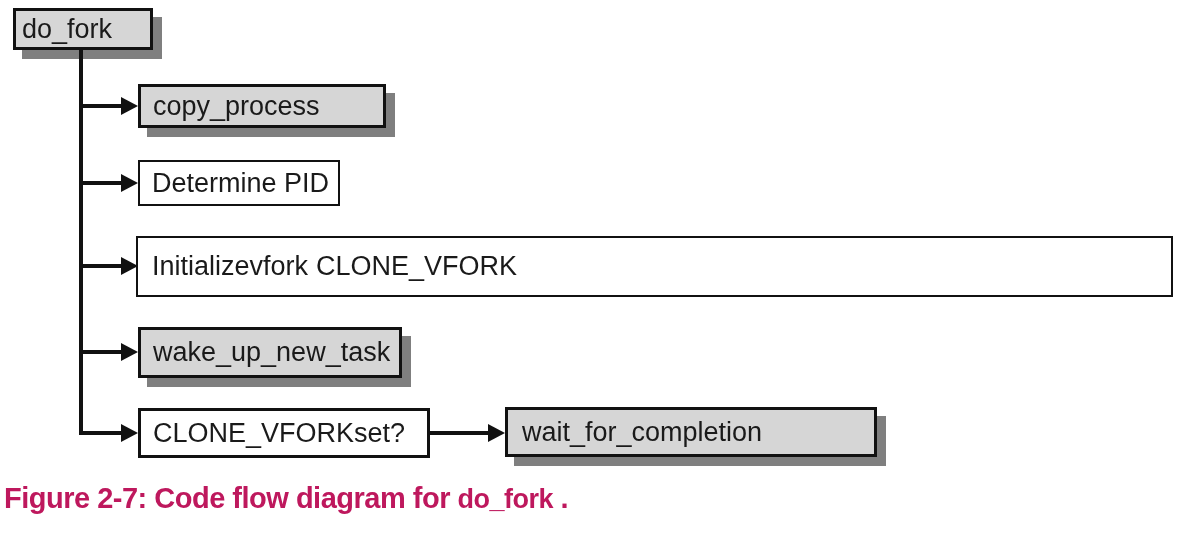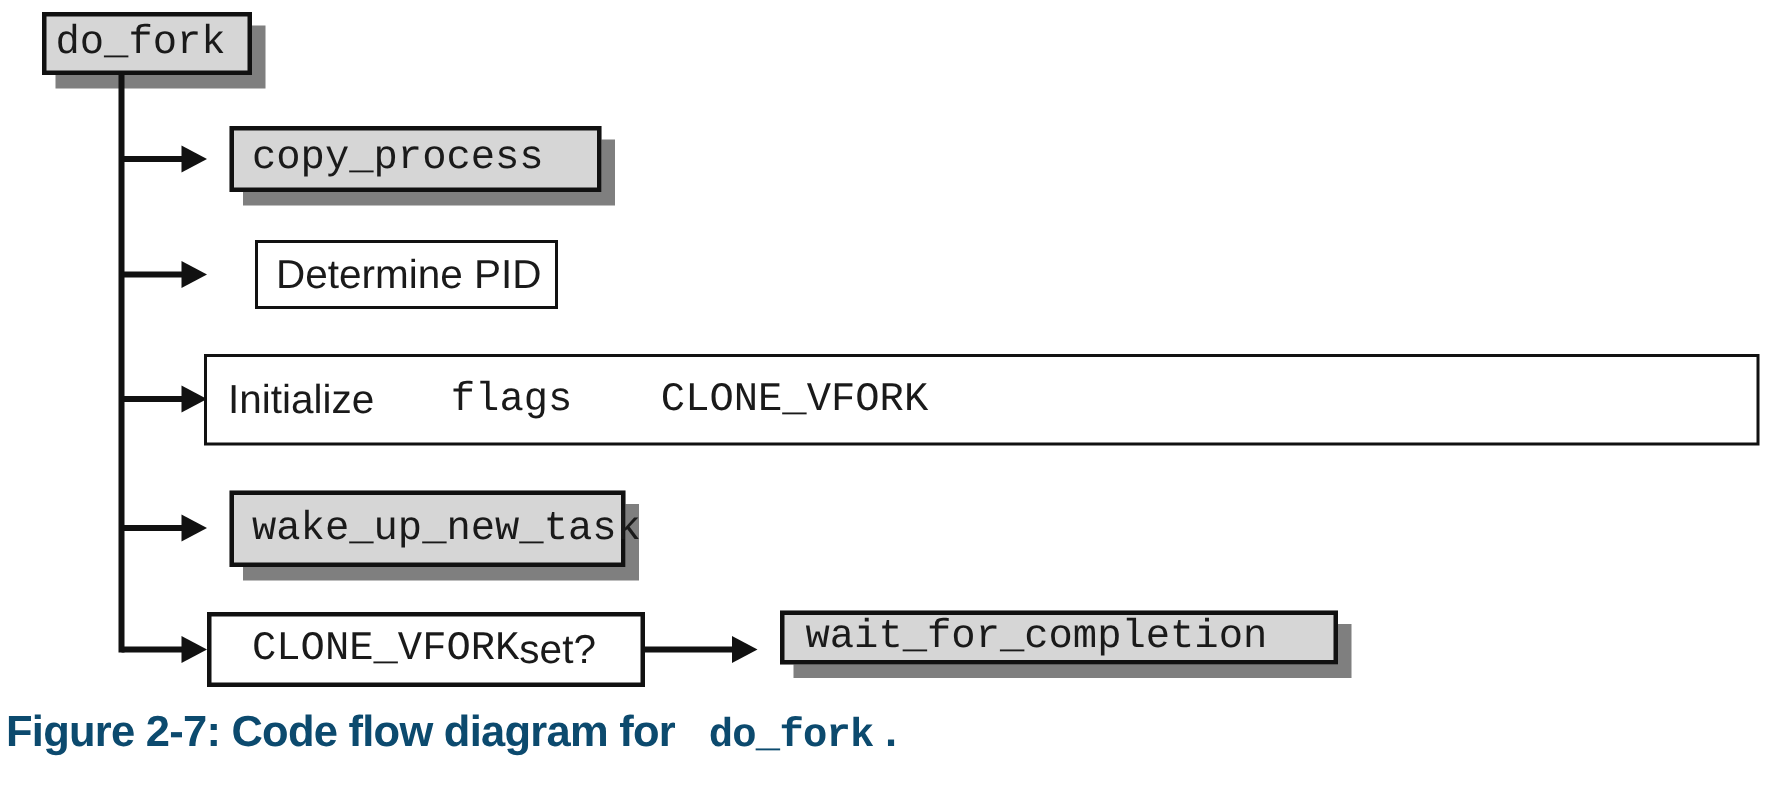--- a/index.html
+++ b/index.html
@@ -24,31 +24,31 @@
     background:#fff;
     border:2px solid var(--line-black);
     font-size:27px;color:#1a1a1a;
     white-space:nowrap;
   }
   .box.gray{
     background:var(--box-gray);
     border-width:3px;
     box-shadow:9px 9px 0 var(--shadow-gray);
   }
-  .mono{font-family:Liberation Mono, monospace;font-size:27px;margin-left:15px;}
+  .mono{font-family:Liberation Sans, sans-serif;font-size:27px;}
   .sans{font-family:"Liberation Sans",sans-serif;}
   .gap-right{margin-right:8px;}
 
   #n-do-fork            {left:13px;  top:8px;   width:140px; height:42px; padding-left:6px;}
   #n-copy-process       {left:138px; top:84px;  width:248px; height:44px; padding-left:12px;}
-  #n-determine-pid      {left:138px; top:160px; width:202px; height:46px; padding-left:12px;margin-left:32px;}
-  #n-init-vfork         {left:136px; top:236px; width:1037px;height:61px; padding-left:14px;gap:36px;}
+  #n-determine-pid      {left:138px; top:160px; width:202px; height:46px; padding-left:12px;}
+  #n-init-vfork         {left:136px; top:236px; width:1037px;height:61px; padding-left:14px;}
   #n-wake-up-new-task   {left:138px; top:327px; width:264px; height:51px; padding-left:12px;}
   #n-clone-vfork-set    {left:138px; top:408px; width:292px; height:50px; padding-left:12px; border-width:3px;}
-  #n-wait-for-completion{left:505px; top:407px; width:372px; height:36px; padding-left:14px;}
+  #n-wait-for-completion{left:505px; top:407px; width:372px; height:50px; padding-left:14px;}
 
   
   .vline,.hline{position:absolute;background:var(--line-black);}
   .vline{width:4px;}
   .hline{height:4px;}
   .ahead{
     position:absolute;width:0;height:0;
     border-top:9px solid transparent;
     border-bottom:9px solid transparent;
     border-left:17px solid var(--line-black);
@@ -62,22 +62,22 @@
   .b4{top:350px;} .b4h{top:343px;}
   .b5{top:431px;} .b5h{top:424px;}
   .branch{left:81px;width:43px;}
   .branch-head{left:121px;}
 
   #link-line{left:430px;top:431px;width:60px;}
   #link-head{left:488px;top:424px;}
 
   
   .caption{
-    position:absolute;left:4px;top:472px;
-    font-size:29px;font-weight:bold;color:#0c4a6e;
+    position:absolute;left:4px;top:482px;
+    font-size:29px;font-weight:bold;color:#be185d;
     letter-spacing:-0.5px;white-space:nowrap;
   }
   .caption .mono{font-weight:bold;font-size:27px;}
 </style>
 </head>
 <body>
 
 <div class="diagram">
 
   <div class="box gray mono" id="n-do-fork">
@@ -104,21 +104,21 @@
   <div class="box gray mono" id="n-copy-process">
     <span>copy_process</span>
   </div>
 
   <div class="box sans" id="n-determine-pid">
     <span>Determine PID</span>
   </div>
 
   <div class="box sans" id="n-init-vfork">
     <span>Initialize </span>
-    <span class="mono gap-right">flags</span>
+    <span class="mono gap-right">vfork</span>
     <span class="mono">CLONE_VFORK</span>
   </div>
 
   <div class="box gray mono" id="n-wake-up-new-task">
     <span>wake_up_new_task</span>
   </div>
 
   <div class="box sans" id="n-clone-vfork-set">
     <span class="mono">CLONE_VFORK</span>
     <span> set?</span>

